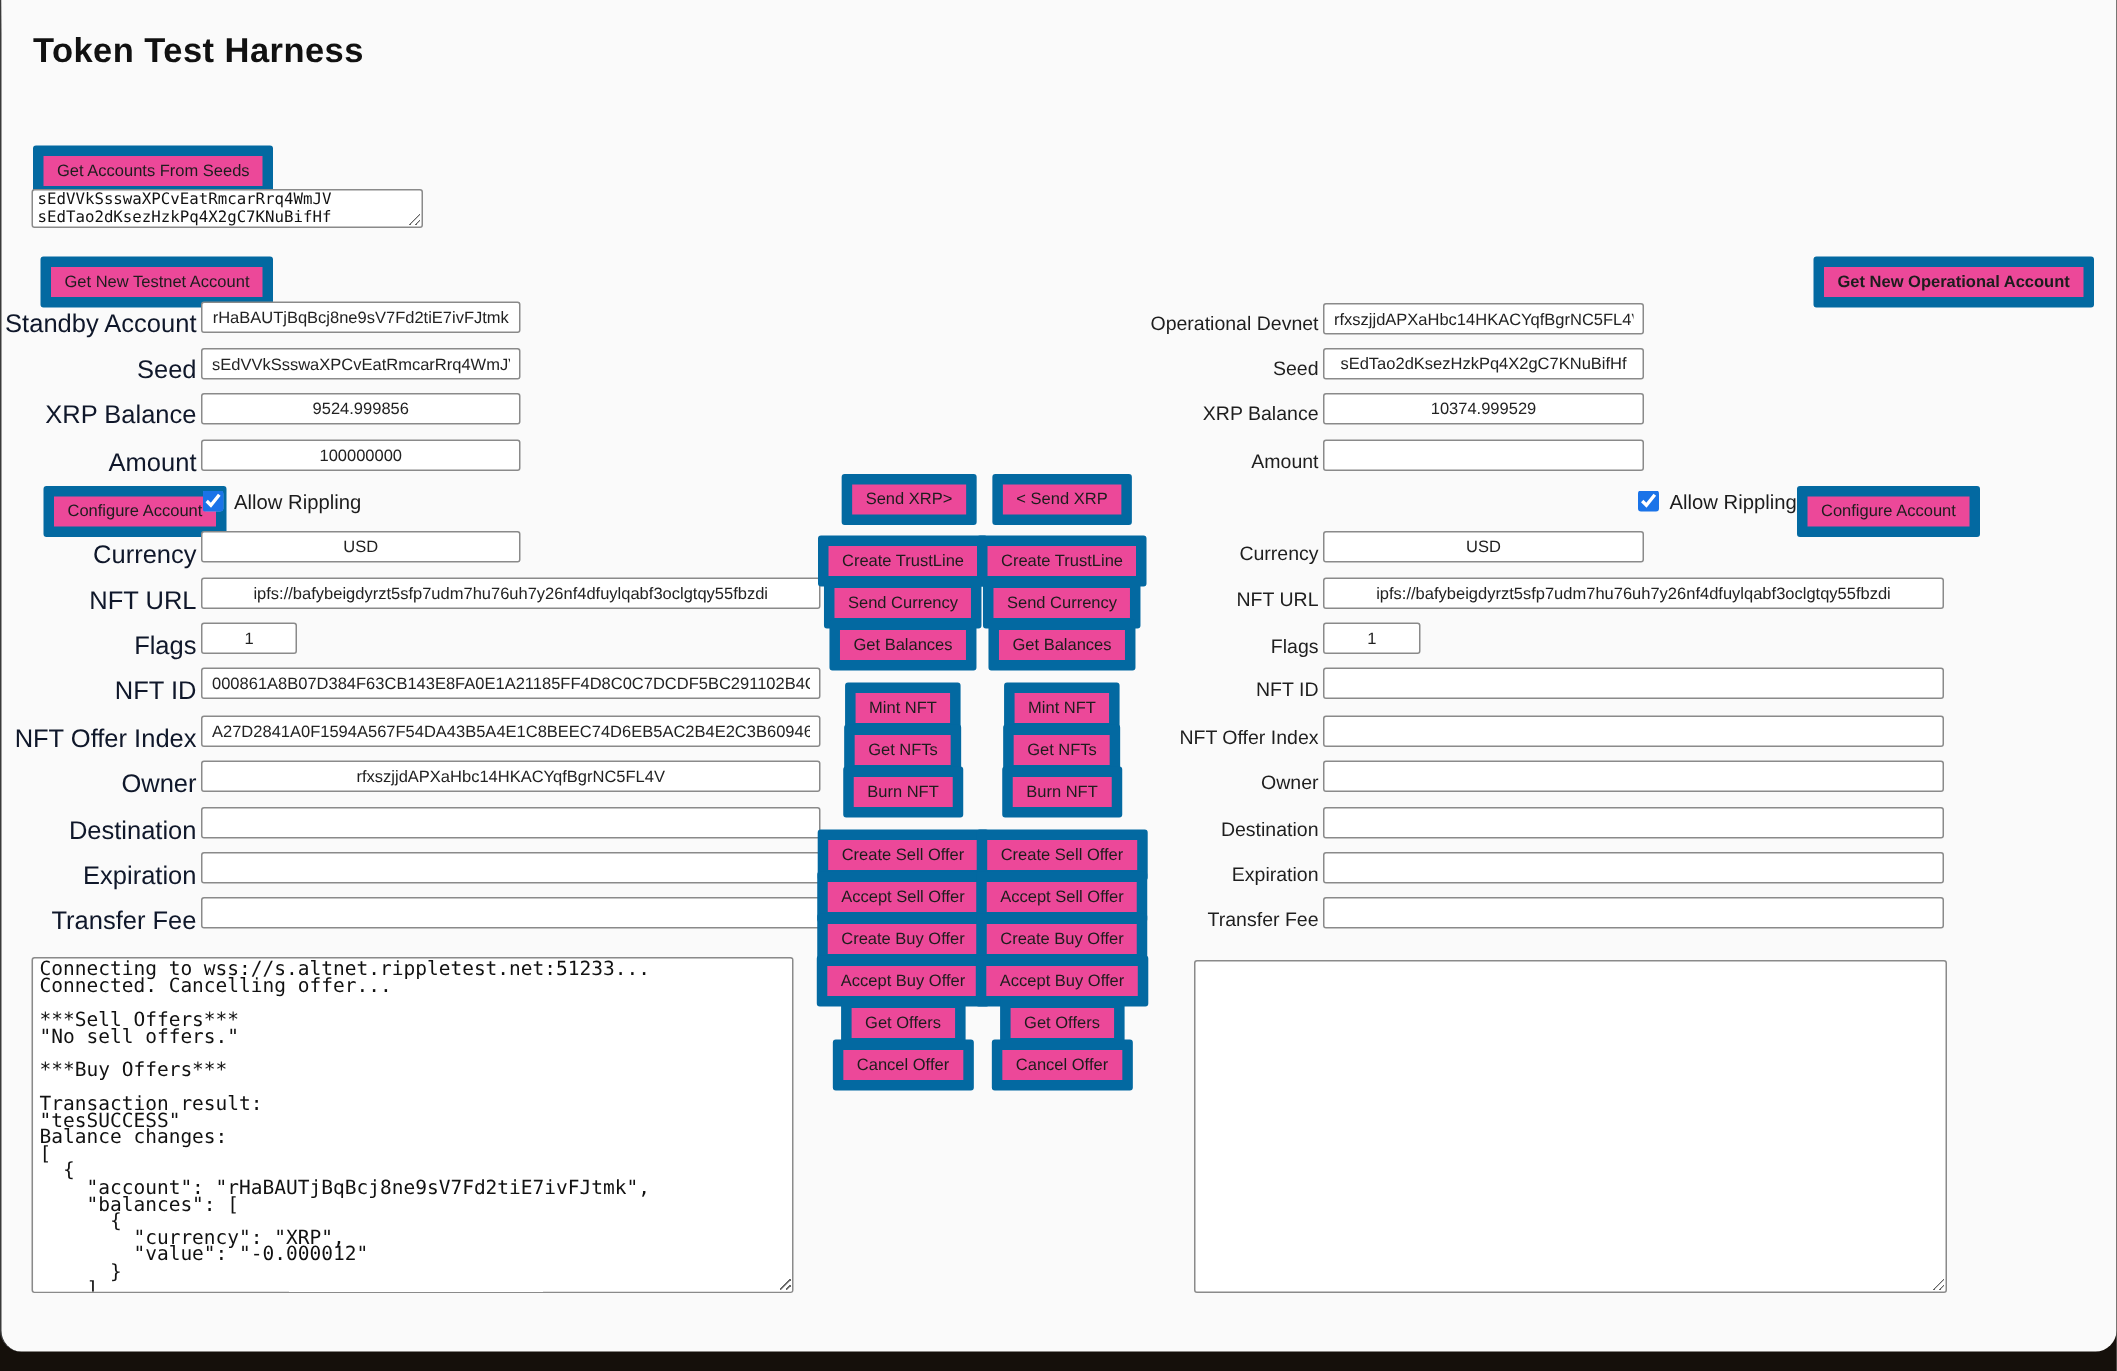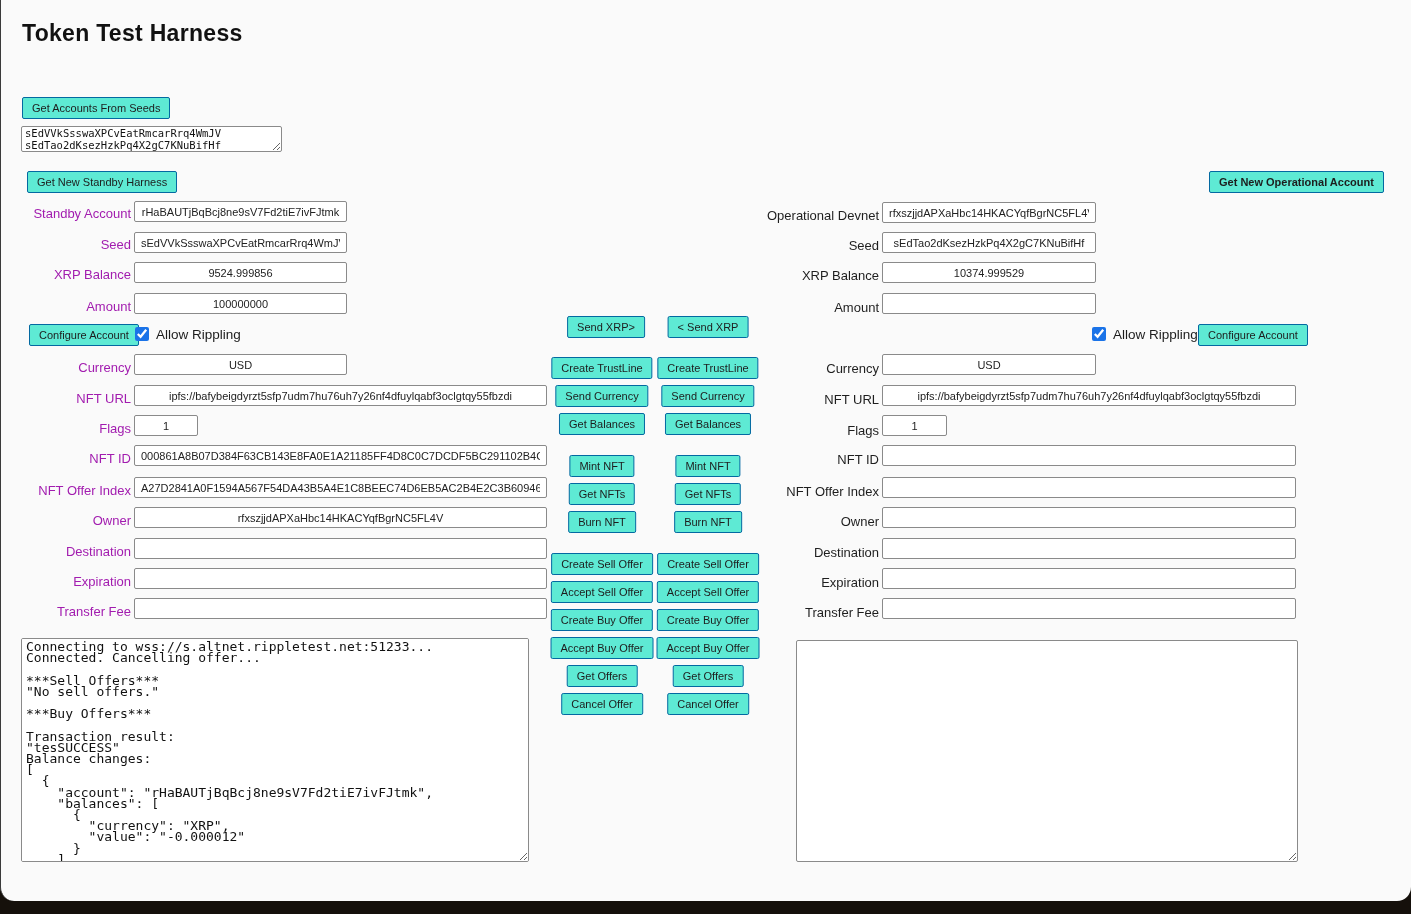--- a/index.html
+++ b/index.html
@@ -8,26 +8,26 @@
     position:relative; width:1411px; height:901px; background:#fafafa;
     border-radius:0 0 14px 14px; overflow:hidden; border-left:1px solid #3a3a3a;
   }
   .title { position:absolute; left:21px; top:20px; font-size:23px; font-weight:600; color:#111; letter-spacing:.3px; }
   .ledger-row { position:absolute; left:21px; top:64px; font-size:13.5px; color:#1c1c1c; display:flex; align-items:center; }
   .ledger-row .prompt { margin-right:22px; }
   .radio-group { display:flex; align-items:center; gap:6px; margin-right:26px; }
   input[type=radio], input[type=checkbox] { width:14px; height:14px; accent-color:#1a73e8; }
   .btn {
     font-family:"Liberation Sans", sans-serif; font-size:11px; color:#1d1d1d;
-    background:#5eead4; border:1px solid #0369a1; border-radius:2px;
+    background:#ec4899; border:7px solid #0369a1; border-radius:2px;
     padding:4px 9px; cursor:pointer; white-space:nowrap;
   }
   .abs { position:absolute; }
   .abtn { position:absolute; transform:translateX(-50%); }
-  .lbl { position:absolute; font-size:13px; color:#a21caf; text-align:right; width:128px; left:2px; }
+  .lbl { position:absolute; font-size:17px; color:#0f172a; text-align:right; width:128px; left:2px; }
   .rlbl { position:absolute; font-size:13px; color:#1e1e1e; text-align:right; width:180px; left:698px; }
   .inp {
     position:absolute; height:21px; background:#fff; border:1px solid #8a8a8a; border-radius:2px;
     font-family:"Liberation Sans", sans-serif; font-size:11px; color:#222; padding:0 6px;text-align:center;
   }
   textarea {
     position:absolute; background:#fff; border:1px solid #8a8a8a; border-radius:2px;
     font-family:"DejaVu Sans Mono", monospace; color:#111; resize:both;
   }
   .seeds-ta { left:20px; top:126px; width:261px; height:26px; font-size:10.5px; line-height:11.5px; padding:1px 3px; white-space:pre; overflow:hidden; }
@@ -39,21 +39,21 @@
 
 <div class="page">
 
   <h1 class="title">Token Test Harness</h1>
 
 
   <button class="btn abs" style="left:21px;top:97px;">Get Accounts From Seeds</button>
   <textarea class="seeds-ta" spellcheck="false" style="">sEdVVkSsswaXPCvEatRmcarRrq4WmJV
 sEdTao2dKsezHzkPq4X2gC7KNuBifHf</textarea>
 
-  <button class="btn abs" style="left:26px;top:171px;">Get New Standby Harness</button>
+  <button class="btn abs" style="left:26px;top:171px;">Get New Testnet Account</button>
 
   <label class="lbl" style="top:206px;">Standby Account</label>
   <input class="inp" style="left: 133px; top: 201px; width: 213px;" value="rHaBAUTjBqBcj8ne9sV7Fd2tiE7ivFJtmk">
 
   <label class="lbl" style="top:237px;">Seed</label>
   <input class="inp" style="left: 133px; top: 232px; width: 213px;" value="sEdVVkSsswaXPCvEatRmcarRrq4WmJV">
 
   <label class="lbl" style="top:267px;">XRP Balance</label>
   <input class="inp" style="left: 133px; top: 262px; width: 213px;" value="9524.999856">
 

